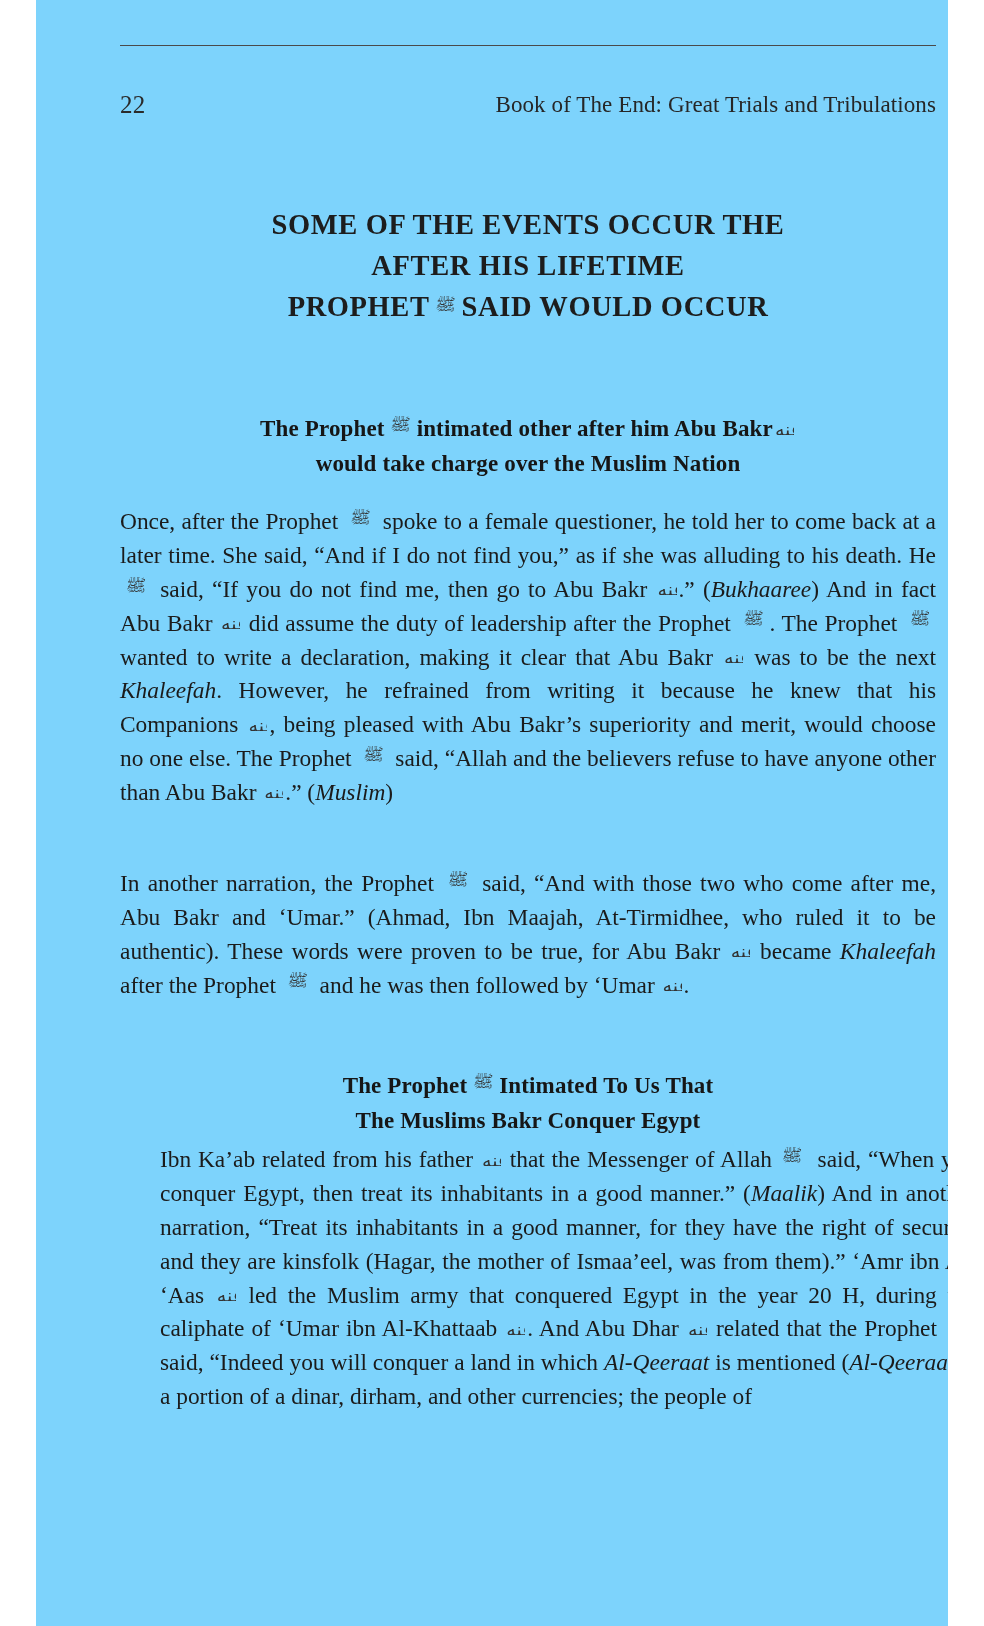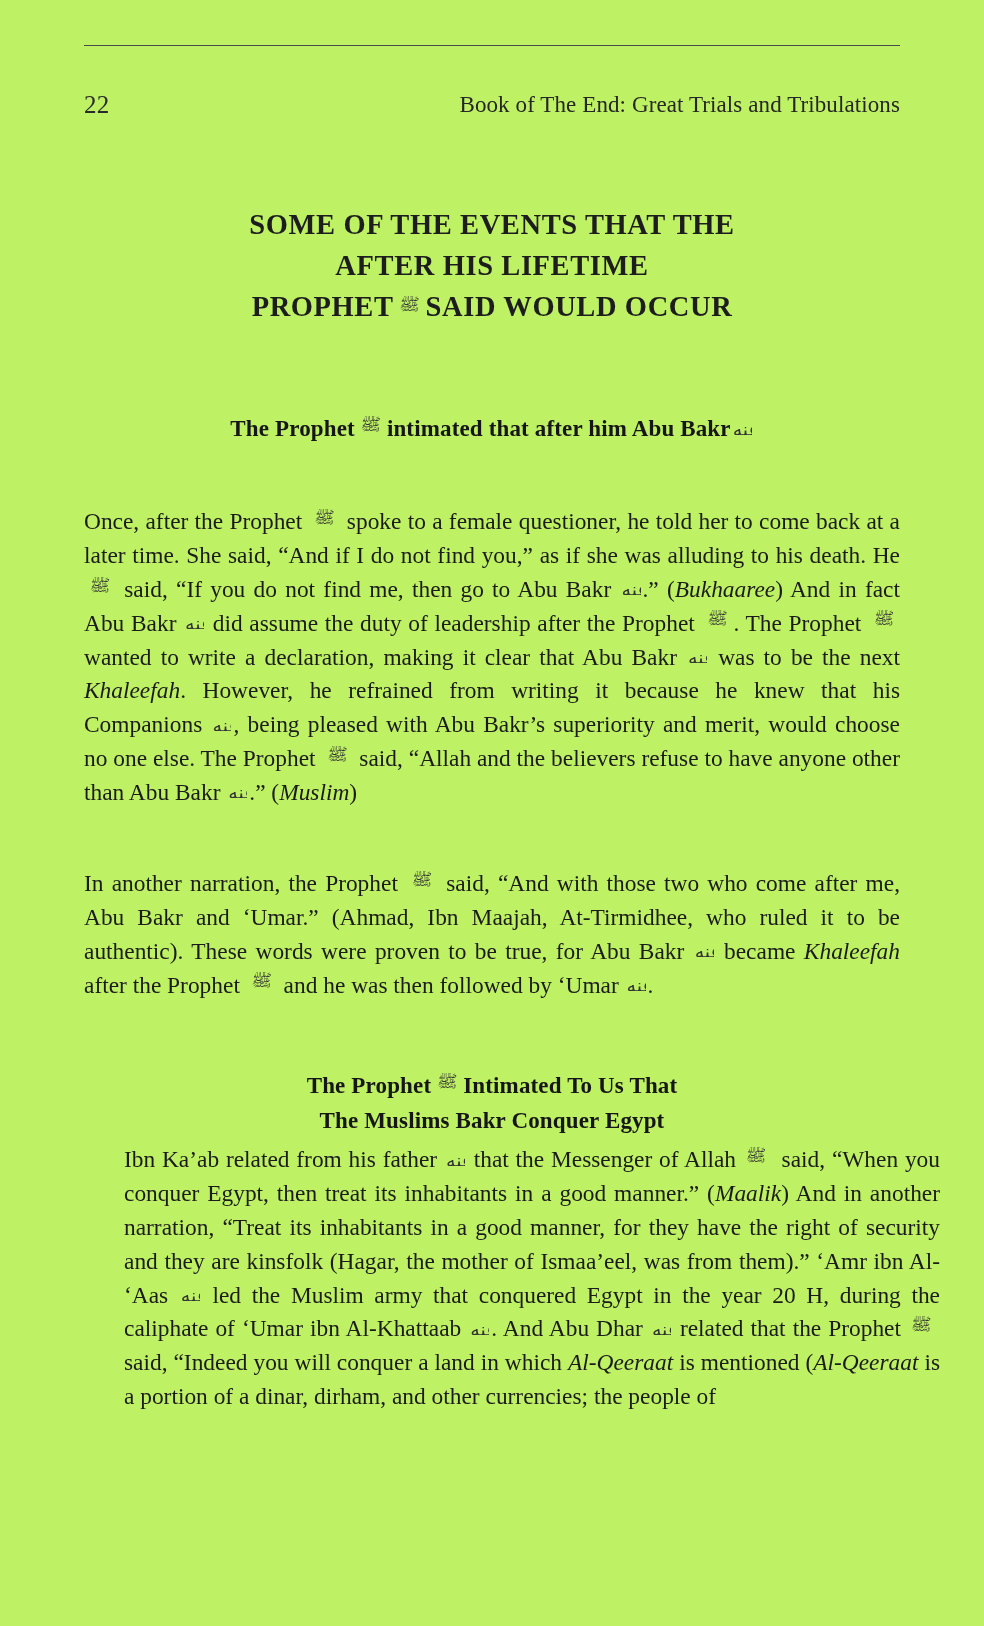--- a/index.html
+++ b/index.html
@@ -7,24 +7,24 @@
     margin: 0;
     padding: 0;
     background: #ffffff;
   }
   body {
     font-family: "Liberation Serif", "DejaVu Serif", serif;
     color: #1a1a1a;
   }
   .page {
     position: relative;
-    width: 984px;
+    width: 912px;
     height: 1626px;
     margin: 0 auto;
-    background: #bef264;
+    background: #7dd3fc;
     overflow: hidden;
   }
   .page-inner {
     position: absolute;
     left: 84px;
     top: 0;
     width: 816px;
     height: 1626px;
   }
 
@@ -146,27 +146,28 @@
 <div class="page">
   <div class="page-inner">
 
     <div class="running-head">
       <div class="folio">22</div>
       <div class="head-title">Book of The End: Great Trials and Tribulations</div>
     </div>
     <div class="head-rule"></div>
 
     <h1 class="chapter-title">
-      <span class="ln">SOME OF THE EVENTS THAT THE</span>
+      <span class="ln">SOME OF THE EVENTS OCCUR THE</span>
       <span class="ln">AFTER HIS LIFETIME</span>
       <span class="ln"><span>PROPHET</span><span class="hon hon-saw">ﷺ</span><span>SAID WOULD OCCUR</span></span>
     </h1>
 
     <h2 class="section-heading" id="heading-1">
-      <span class="ln"><span>The Prophet</span><span class="hon hon-saw">ﷺ</span><span>intimated that after him Abu Bakr</span><span class="hon hon-ra">عنه</span></span>
+      <span class="ln"><span>The Prophet</span><span class="hon hon-saw">ﷺ</span><span>intimated other after him Abu Bakr</span><span class="hon hon-ra">عنه</span></span>
+      <span class="ln">would take charge over the Muslim Nation</span>
     </h2>
 
     <p class="para" id="para-1">Once, after the Prophet <span class="hon hon-saw">ﷺ</span> spoke to a female questioner, he told her to come back at a later time. She said, “And if I do not find you,” as if she was alluding to his death. He <span class="hon hon-saw">ﷺ</span> said, “If you do not find me, then go to Abu Bakr <span class="hon hon-ra">عنه</span>.” (<i>Bukhaaree</i>) And in fact Abu Bakr <span class="hon hon-ra">عنه</span> did assume the duty of leadership after the Prophet <span class="hon hon-saw">ﷺ</span>. The Prophet <span class="hon hon-saw">ﷺ</span> wanted to write a declaration, making it clear that Abu Bakr <span class="hon hon-ra">عنه</span> was to be the next <i>Khaleefah</i>. However, he refrained from writing it because he knew that his Companions <span class="hon hon-ra">عنه</span>, being pleased with Abu Bakr’s superiority and merit, would choose no one else. The Prophet <span class="hon hon-saw">ﷺ</span> said, “Allah and the believers refuse to have anyone other than Abu Bakr <span class="hon hon-ra">عنه</span>.” (<i>Muslim</i>)</p>
     <p class="para" id="para-2">In another narration, the Prophet <span class="hon hon-saw">ﷺ</span> said, “And with those two who come after me, Abu Bakr and ʻUmar.” (Ahmad, Ibn Maajah, At-Tirmidhee, who ruled it to be authentic). These words were proven to be true, for Abu Bakr <span class="hon hon-ra">عنه</span> became <i>Khaleefah</i> after the Prophet <span class="hon hon-saw">ﷺ</span> and he was then followed by ʻUmar <span class="hon hon-ra">عنه</span>.</p>
 
     <h2 class="section-heading" id="heading-2">
       <span class="ln"><span>The Prophet</span><span class="hon hon-saw">ﷺ</span><span>Intimated To Us That</span></span>
       <span class="ln">The Muslims Bakr Conquer Egypt</span>
     </h2>
 

